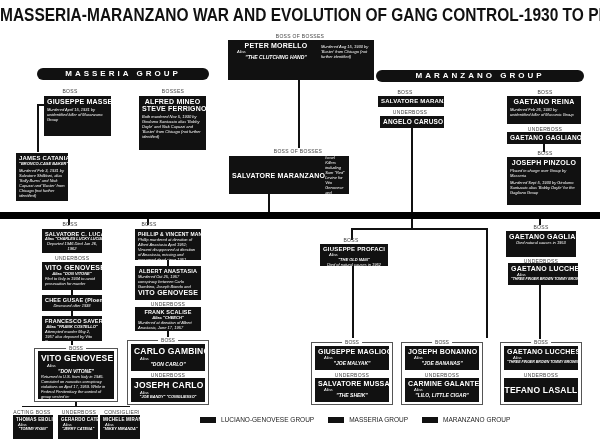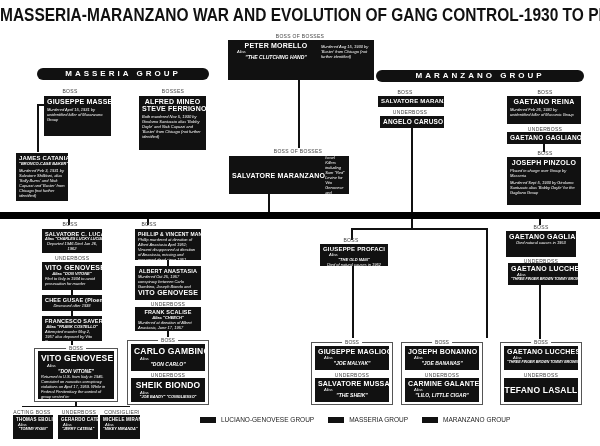--- a/index.html
+++ b/index.html
@@ -182,21 +182,21 @@
 <div class="frame" style="left:127px;top:340px;width:82px;height:65px;">
   <span class="tag">BOSS</span>
 </div>
 <div class="box" style="left:131px;top:344px;width:74px;height:27px;">
   <span class="nm big">CARLO GAMBINO</span>
   <span class="al">Alias</span>
   <span class="ak">"DON CARLO"</span>
 </div>
 <div class="lbl" style="left:150px;top:372px;width:36px;">UNDERBOSS</div>
 <div class="box" style="left:131px;top:378px;width:74px;height:24px;">
-  <span class="nm big">SHEIK BIONDO</span>
+  <span class="nm big">JOSEPH CARLO</span>
   <span class="al">Alias</span>
   <span class="ak" style="font-size:3.8px;">"JOE BANDY" "CONIGLIESSO"</span>
 </div>
 
 <div class="vline" style="left:411px;top:219px;height:10px;"></div>
 <div class="hline" style="left:351px;top:228px;width:137px;"></div>
 <div class="vline" style="left:351px;top:228px;height:12px;"></div>
 <div class="vline" style="left:486px;top:228px;height:110px;"></div>
 
 <div class="lbl" style="left:336px;top:237px;width:30px;">BOSS</div>

